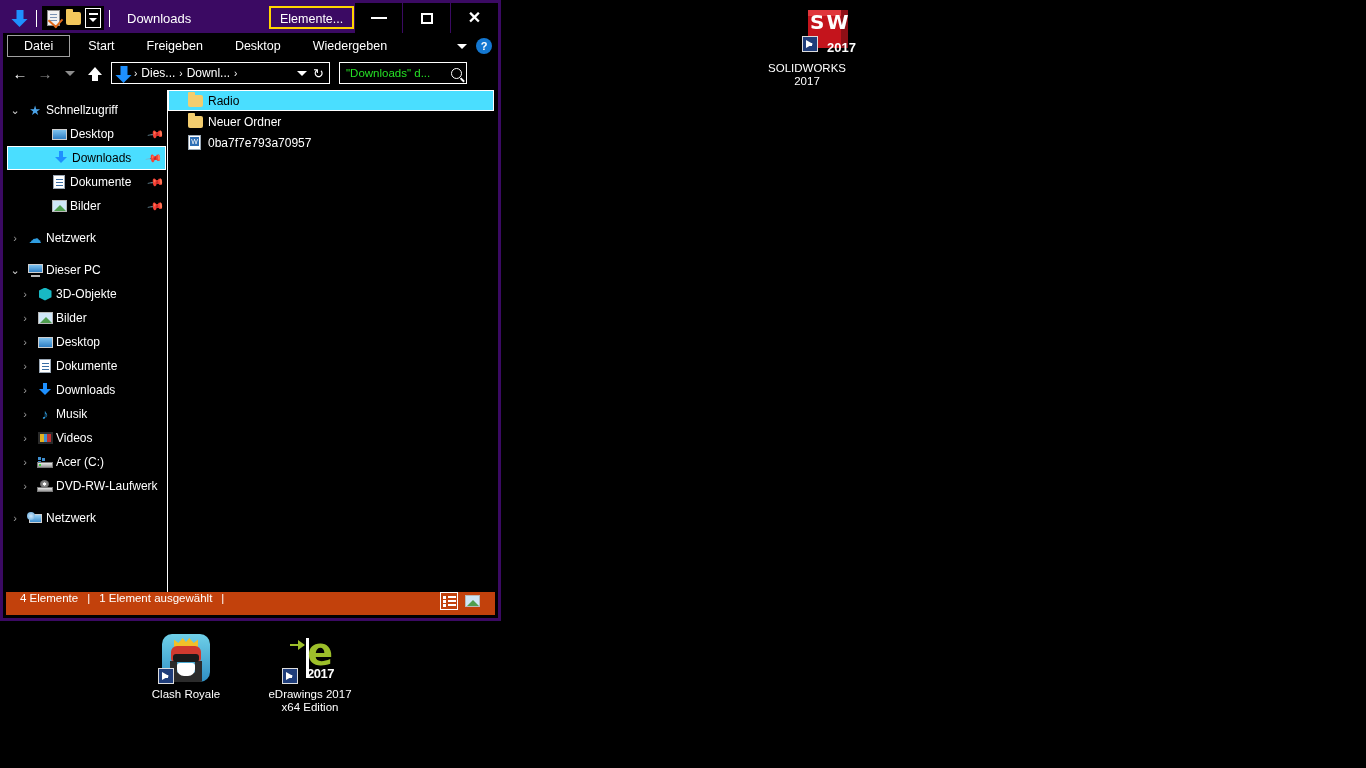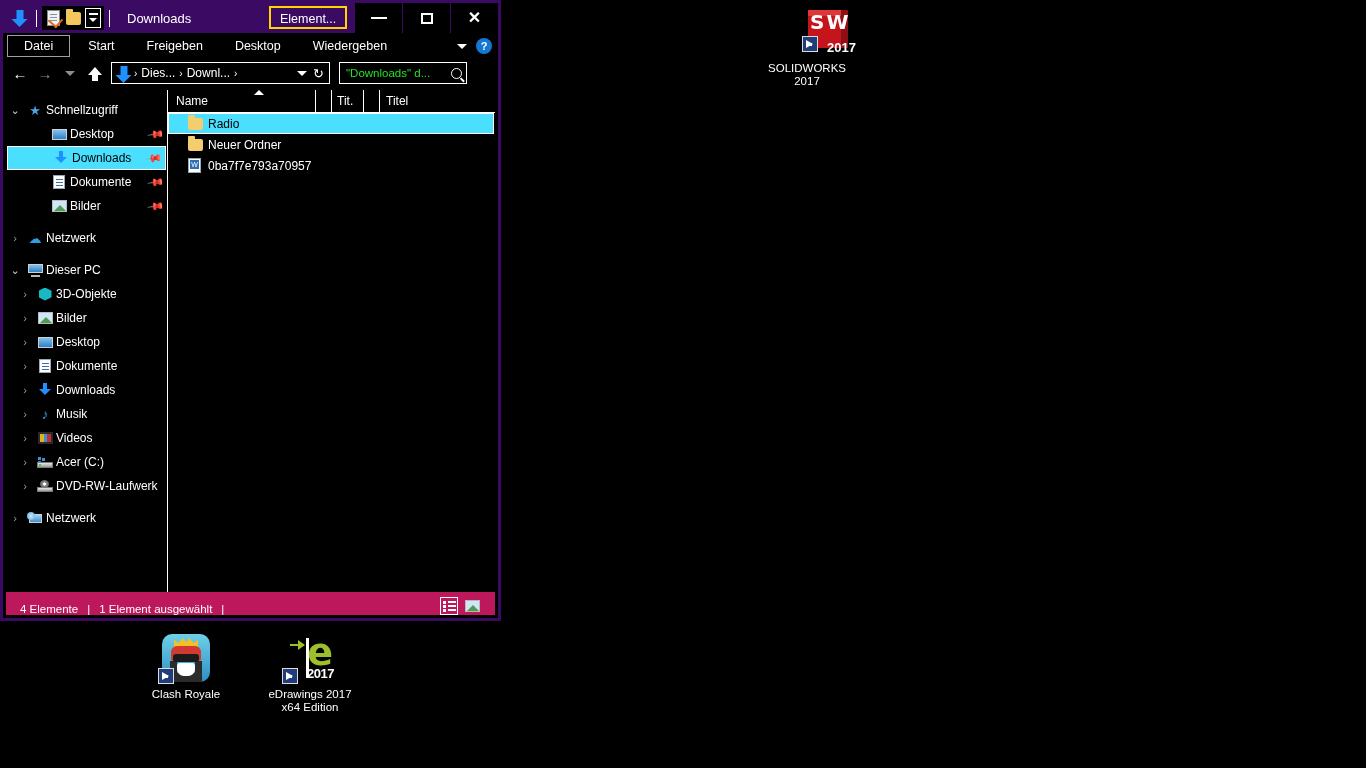--- a/index.html
+++ b/index.html
@@ -545,24 +545,24 @@
     display:flex;align-items:center;justify-content:center;
     color:#ffffff; font-size:9px; letter-spacing: 1px;
   }
   .hs-rest { flex: 1; border: 1px solid #ffffff; border-left: 0; box-sizing: border-box; }
 
   
   .statusbar {
     position: absolute;
     left: 3px; right: 3px; bottom: 3px;
     height: 23px;
-    display: flex; align-items: flex-end;
+    display: flex; align-items: flex-start;
     font-size: 11.5px; color: #ffffff;
     padding-left: 14px;
-    background: #be185d;
+    background: #c2410c;
   }
   .st-sep { color: #ffffff; margin: 0 9px; }
   .st-views {
     margin-left: auto; display: flex; align-items: center; gap: 5px;
     padding-right: 14px;
   }
   .view-btn {
     width: 18px; height: 18px;
     display: flex; align-items: center; justify-content: center;
     position: relative;
@@ -650,21 +650,21 @@
             <div class="qat-drop">
                 <div class="tick"></div>
                 <div class="chev"></div>
               </div>
           </div>
         </div>
         <div class="qat-sep"></div>
       </div>
       <div class="win-title">Downloads</div>
 
-      <div class="tooltip-btn">Element...</div>
+      <div class="tooltip-btn">Elemente...</div>
 
       <div class="caption-btns">
         <div class="cap-btn">
             <div class="cap-min"></div>
           </div>
         <div class="cap-btn">
             <div class="cap-max"></div>
           </div>
         <div class="cap-btn">
           <div class="cap-close">✕</div>
@@ -891,34 +891,20 @@
                 <div class="m"></div>
                 <div class="g"></div>
               </div>
           </div>
           <span>Netzwerk</span>
         </div>
       </div>
 
       <div class="list-pane">
 
-        <div class="col-header">
-          <div class="col" style="width:148px;">
-            <div class="sort-arrow"></div>
-            <span>Name</span>
-          </div>
-          <div class="col" style="width:16px;padding-left:0;"></div>
-          <div class="col" style="width:32px;padding-left:5px;">
-            <span>Tit.</span>
-          </div>
-          <div class="col" style="width:16px;padding-left:0;"></div>
-          <div class="col" style="flex:1;border-right:0;padding-left:6px;">
-            <span>Titel</span>
-          </div>
-        </div>
 
         <div class="rows">
           <div class="row selected">
             <div class="ricon">
                 <div class="f-folder"></div>
               </div>
             <span>Radio</span>
           </div>
           <div class="row">
             <div class="ricon">

